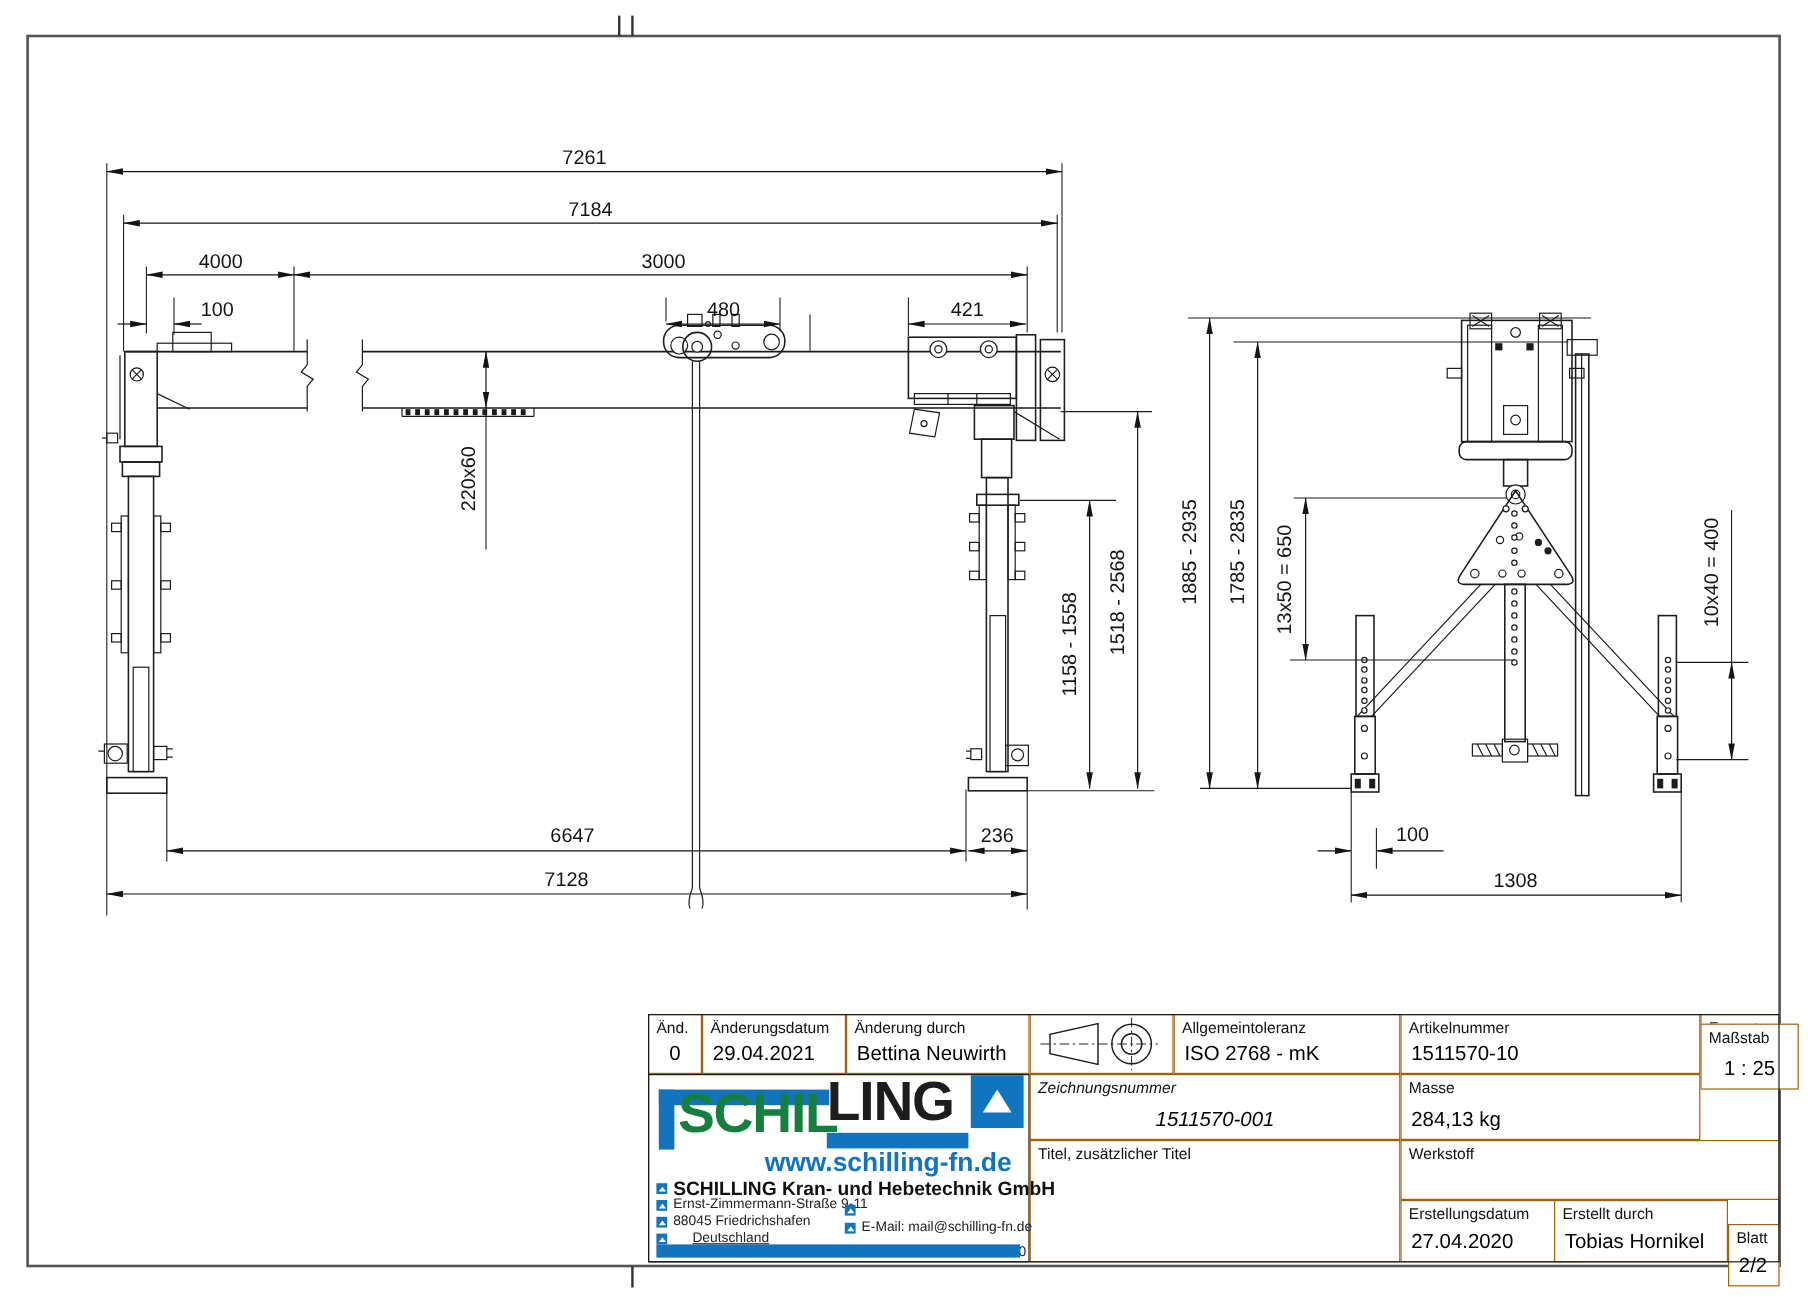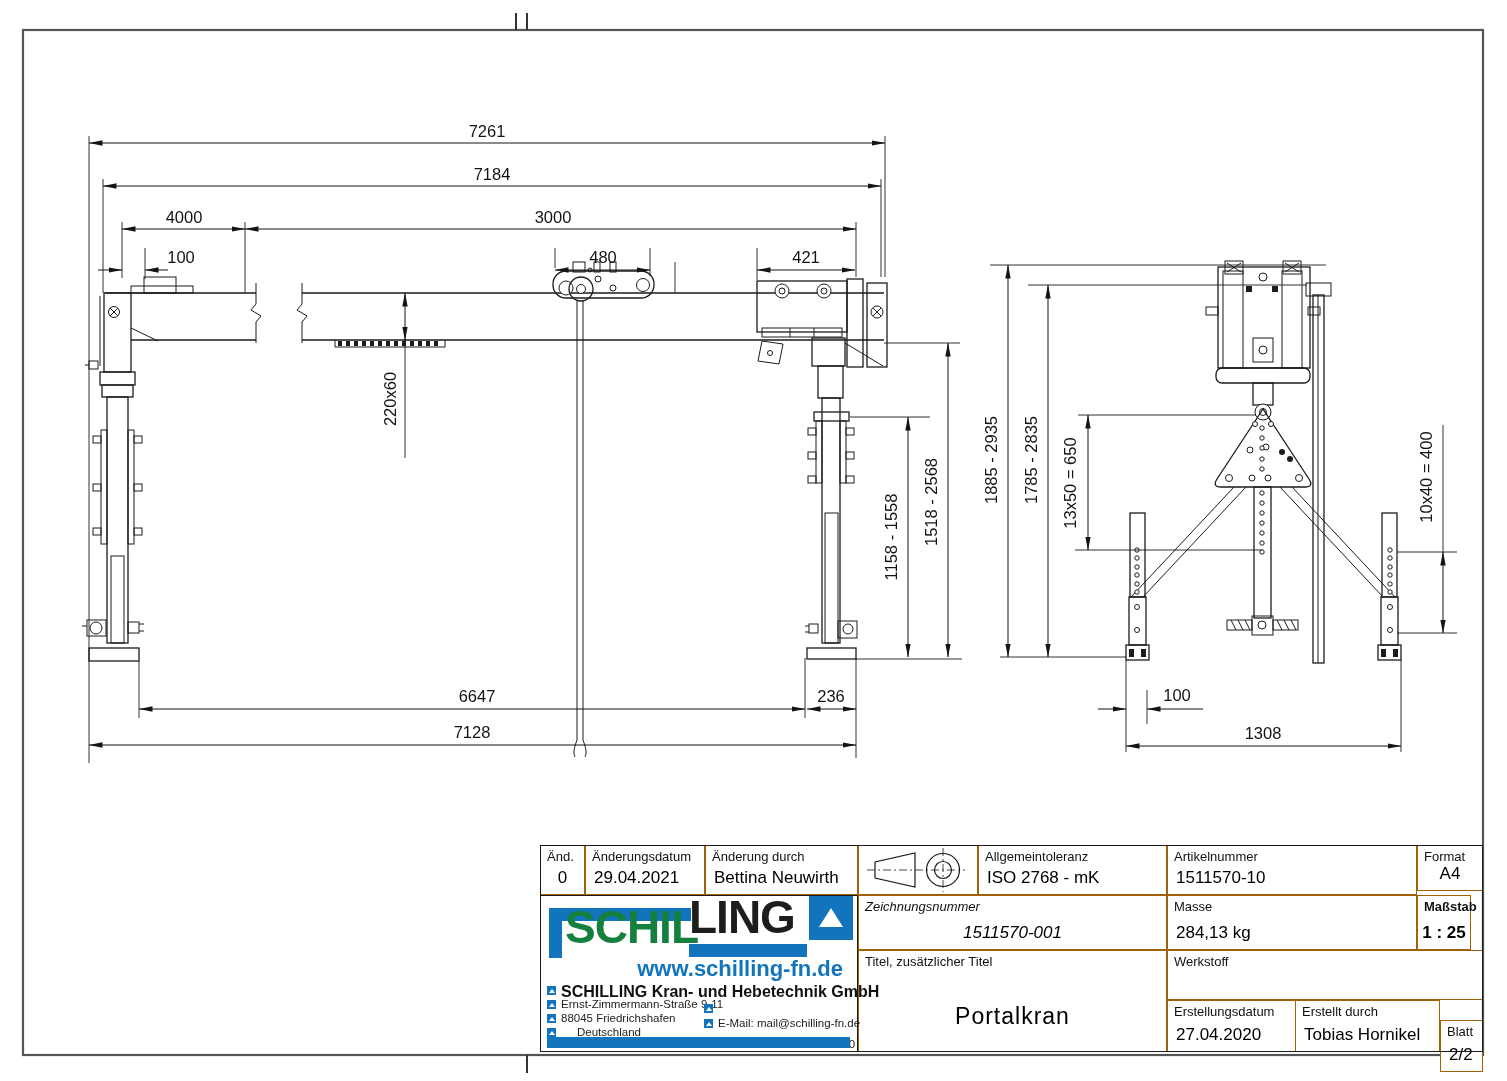--- a/index.html
+++ b/index.html
@@ -400,28 +400,27 @@
   </div>
 
   <div class="cell" style="left:858px;top:895px;width:309px;height:55px;font-style:italic;">
     <div class="lbl">Zeichnungsnummer</div>
     <div class="val ctr">1511570-001</div>
   </div>
   <div class="cell" style="left:1167px;top:895px;width:250px;height:55px;">
     <div class="lbl">Masse</div>
     <div class="val">284,13 kg</div>
   </div>
-  <div class="cell" style="left:1417px;top:895px;width:54px;height:55px;font-weight:bold;">
+  <div class="cell" style="left:1417px;top:853px;width:82px;height:55px;">
     <div class="lbl">Maßstab</div>
     <div class="val ctr">1 : 25</div>
   </div>
 
   <div class="cell" style="left:858px;top:950px;width:309px;height:102px;">
     <div class="lbl">Titel, zusätzlicher Titel</div>
-    <div id="portalkran">Portalkran</div>
   </div>
   <div class="cell" style="left:1167px;top:950px;width:316px;height:50px;">
     <div class="lbl">Werkstoff</div>
     <div class="val"></div>
   </div>
 
   <div class="cell" style="left:1167px;top:1000px;width:152px;height:52px;">
     <div class="lbl">Erstellungsdatum</div>
     <div class="val">27.04.2020</div>
   </div>

